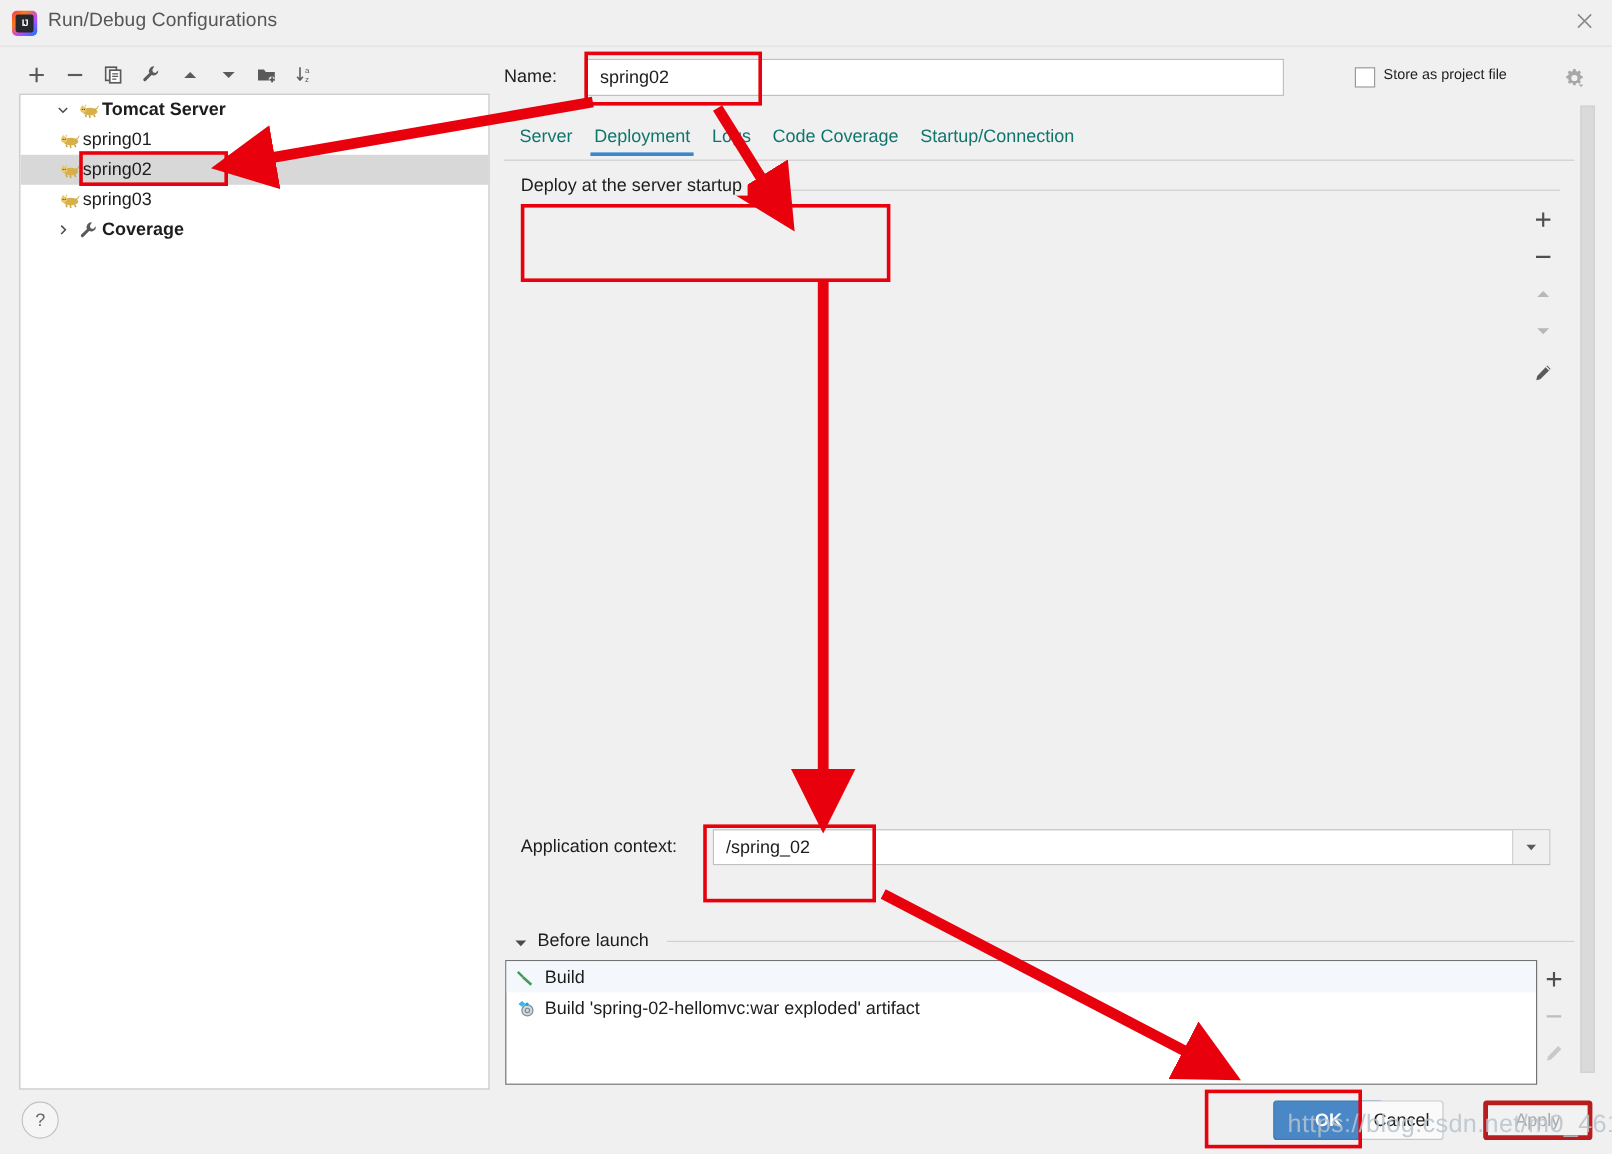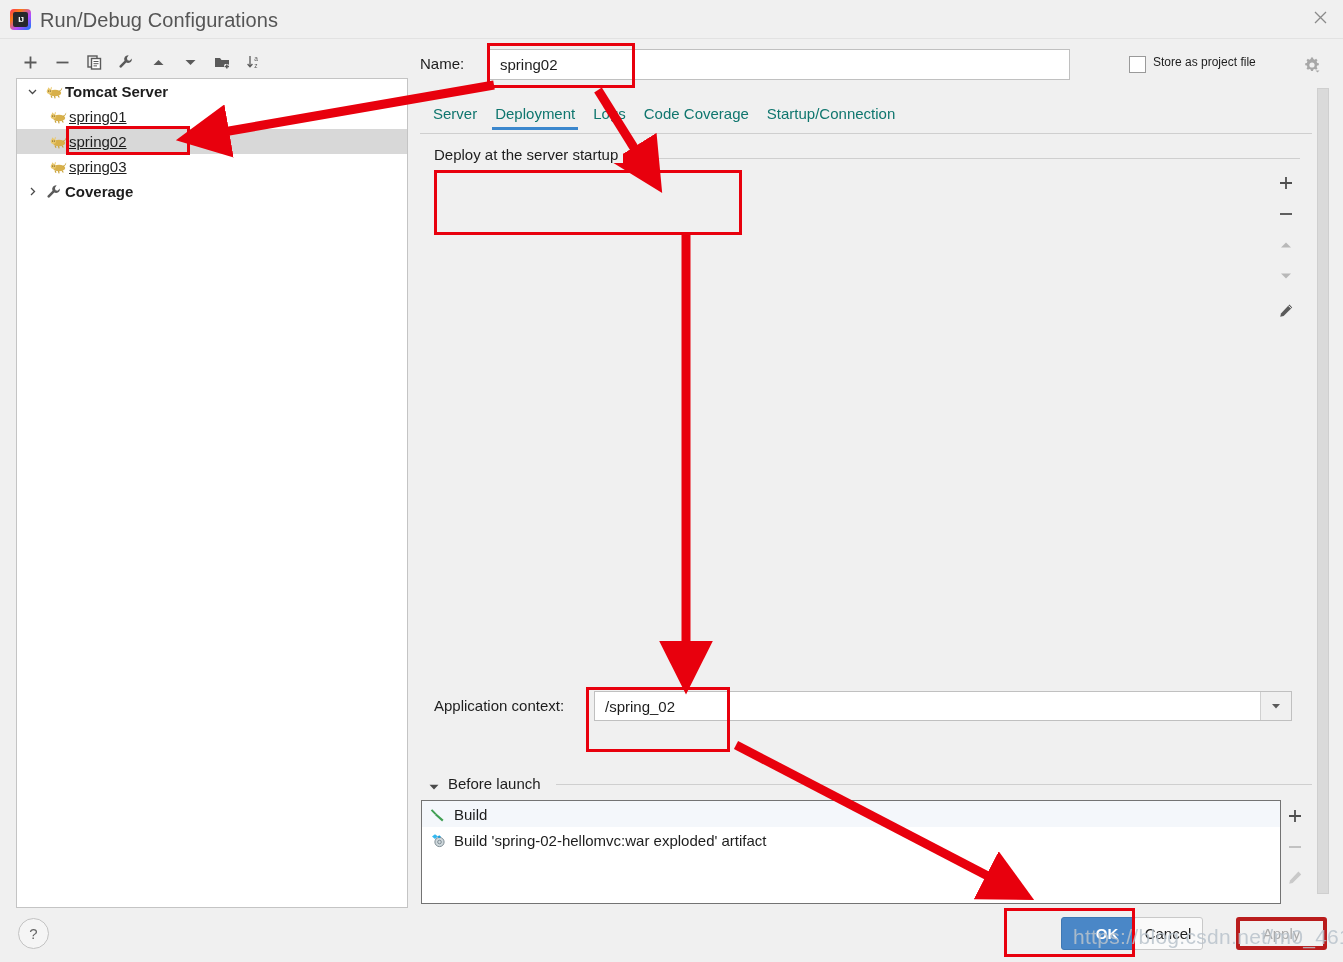--- a/index.html
+++ b/index.html
@@ -30,21 +30,21 @@
     background:#27282c;border-radius:2px;
   }
   .ij-logo-ij{
     position:absolute;left:0;top:0;width:21px;height:21px;
     color:#fff;font-size:8px;font-weight:bold;
     display:flex;align-items:center;justify-content:center;
     font-family:"Liberation Sans",sans-serif;z-index:3;letter-spacing:-1px;
   }
   .title-text{
     position:absolute;left:40px;top:9px;
-    font-size:20px;color:#555;letter-spacing:.1px;
+    font-size:16px;color:#555;letter-spacing:.1px;
   }
   .win-close{
     position:absolute;right:0;top:0;width:46px;height:34px;
     display:flex;align-items:center;justify-content:center;
     color:#777;font-size:17px;cursor:pointer;
   }
 
   
   .left-toolbar{
     position:absolute;left:14px;top:46px;width:260px;height:32px;
@@ -57,28 +57,28 @@
   .tb-btn svg{display:block;}
 
   
   .tree-panel{
     position:absolute;left:16px;top:78px;width:390px;height:828px;
     background:#fff;border:1px solid #c4c4c4;
     overflow:hidden;
   }
   .tree-row{
     height:25px;display:flex;align-items:center;
-    padding-left:4px;font-size:15px;white-space:nowrap;cursor:pointer;
+    padding-left:24px;font-size:15px;white-space:nowrap;cursor:pointer;
   }
   .tree-row.selected{background:#d8d8d8;}
   .tw{width:22px;display:flex;align-items:center;justify-content:center;color:#555;}
   .tw svg{display:block;}
   .tree-ico{width:22px;display:flex;align-items:center;justify-content:center;}
   .lbl-bold{font-weight:bold;}
-  .indent-1{padding-left:30px;text-decoration:underline;}
+  .indent-1{padding-left:30px;}
 
   
   .name-label{position:absolute;left:420px;top:55px;font-size:15px;}
   .name-input{
     position:absolute;left:487px;top:49px;width:583px;height:31px;
     background:#fff;border:1px solid #c0c0c0;
     display:flex;align-items:center;padding-left:12px;
     font-size:15px;box-sizing:border-box;
   }
   .store-check{

